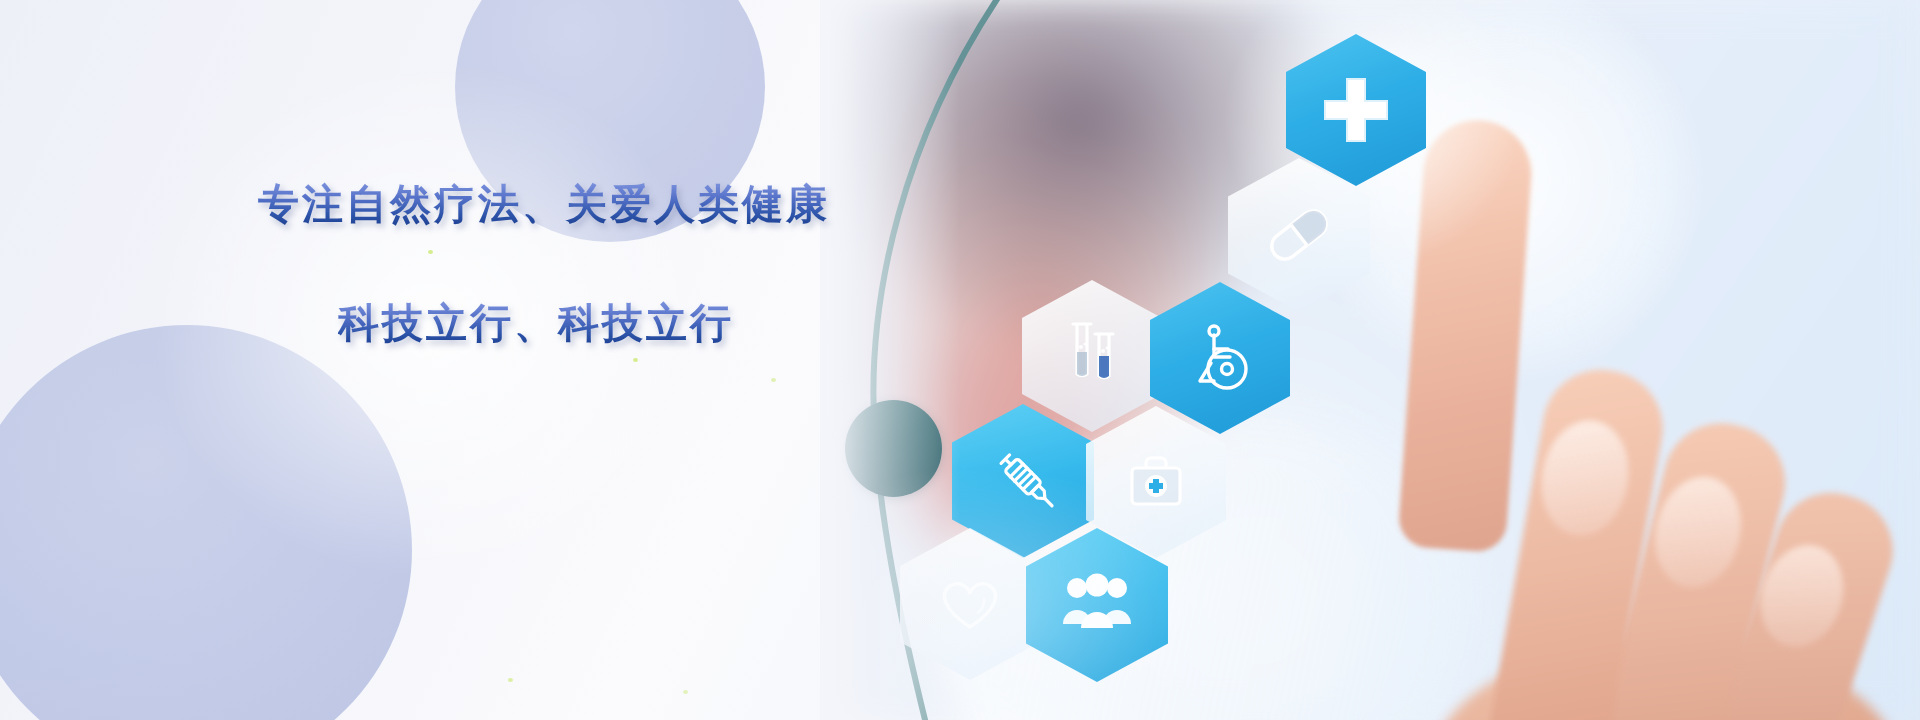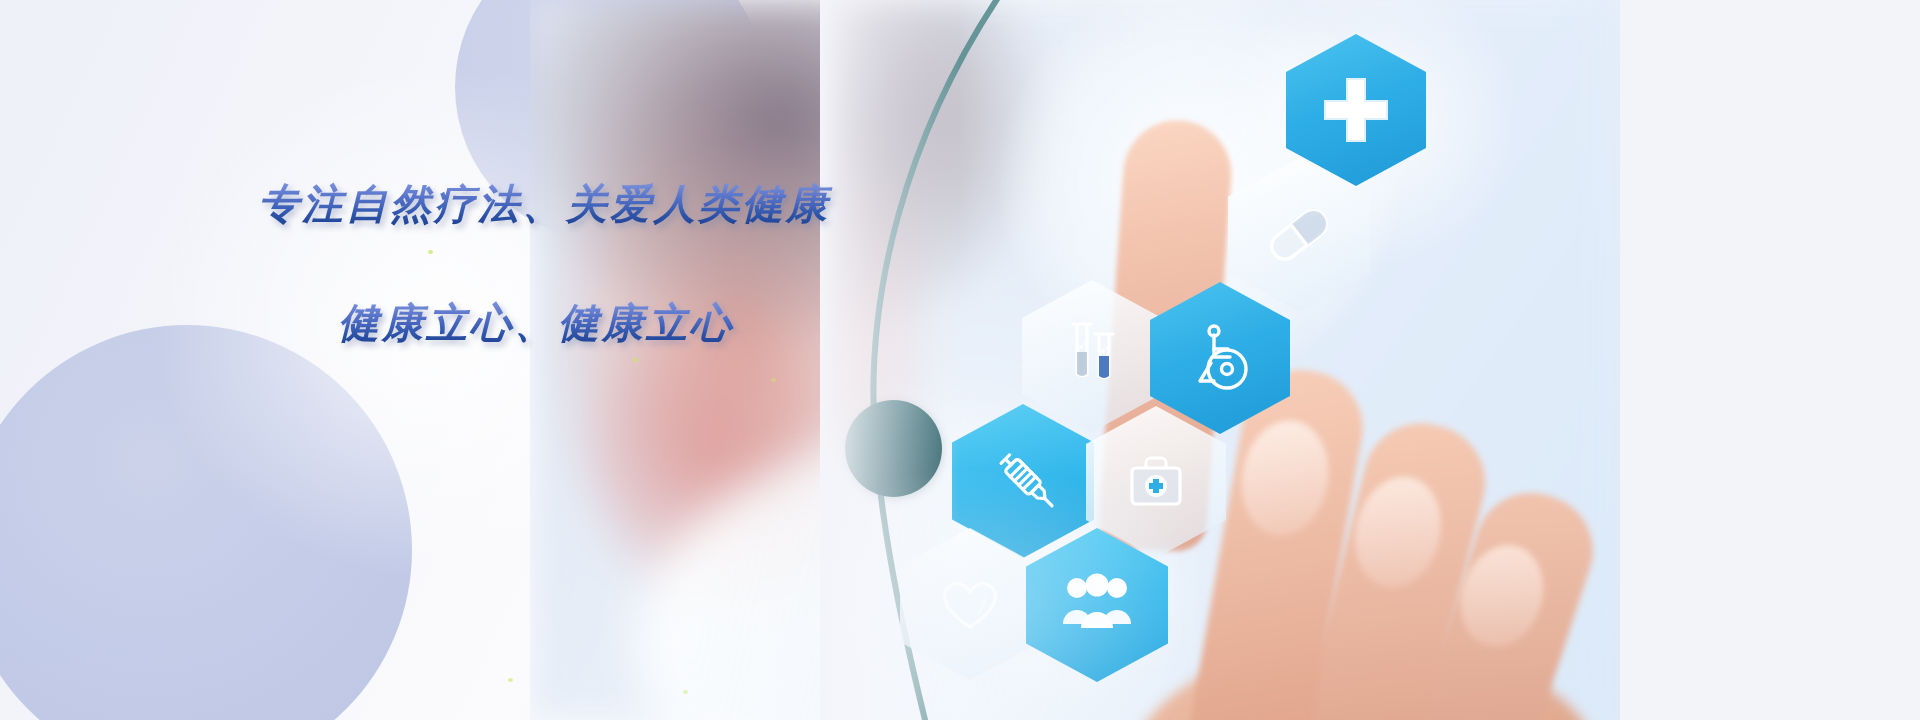--- a/index.html
+++ b/index.html
@@ -2,24 +2,23 @@
 <html><head>
 <meta charset="utf-8">
 <style>
   html,body{margin:0;padding:0;}
   body{
     width:1920px;height:720px;overflow:hidden;
     font-family:"Liberation Sans","DejaVu Sans",sans-serif;
     background:#f2f4fa;
   }
   #banner{
-    position:relative;width:1620px;height:720px;overflow:hidden;
+    position:relative;width:1920px;height:720px;overflow:hidden;
     background:
       linear-gradient(115deg,#eef0f8 0%,#f4f5fa 22%,#fbfbfd 42%,#f3f6fb 60%,#e9f1fa 78%,#dfeaf8 100%);
-    font-style: italic;
   }
 
   
   .blob{position:absolute;border-radius:50%;}
   #blob-top{
     left:455px;top:-68px;width:310px;height:310px;
     background:radial-gradient(circle at 38% 32%,#cdd4ec 0%,#c4cbe7 55%,#bfc8e6 100%);
     opacity:.92;
     filter:blur(.4px);
   }
@@ -349,16 +348,16 @@
   <div id="left-veil"></div>
 
   <div class="spark" style="left:428px;top:250px;"></div>
   <div class="spark" style="left:633px;top:358px;"></div>
   <div class="spark" style="left:771px;top:378px;opacity:.5;"></div>
   <div class="spark" style="left:508px;top:678px;opacity:.6;"></div>
   <div class="spark" style="left:683px;top:690px;opacity:.45;"></div>
 
   <div id="headline">
     <div class="hl-line" id="hl-line-1">专注自然疗法、关爱人类健康</div>
-    <div class="hl-line" id="hl-line-2">健康立心、健康立心</div>
+    <div class="hl-line" id="hl-line-2">科技立行、科技立行</div>
   </div>
 
 </div>
 
 </body></html>

